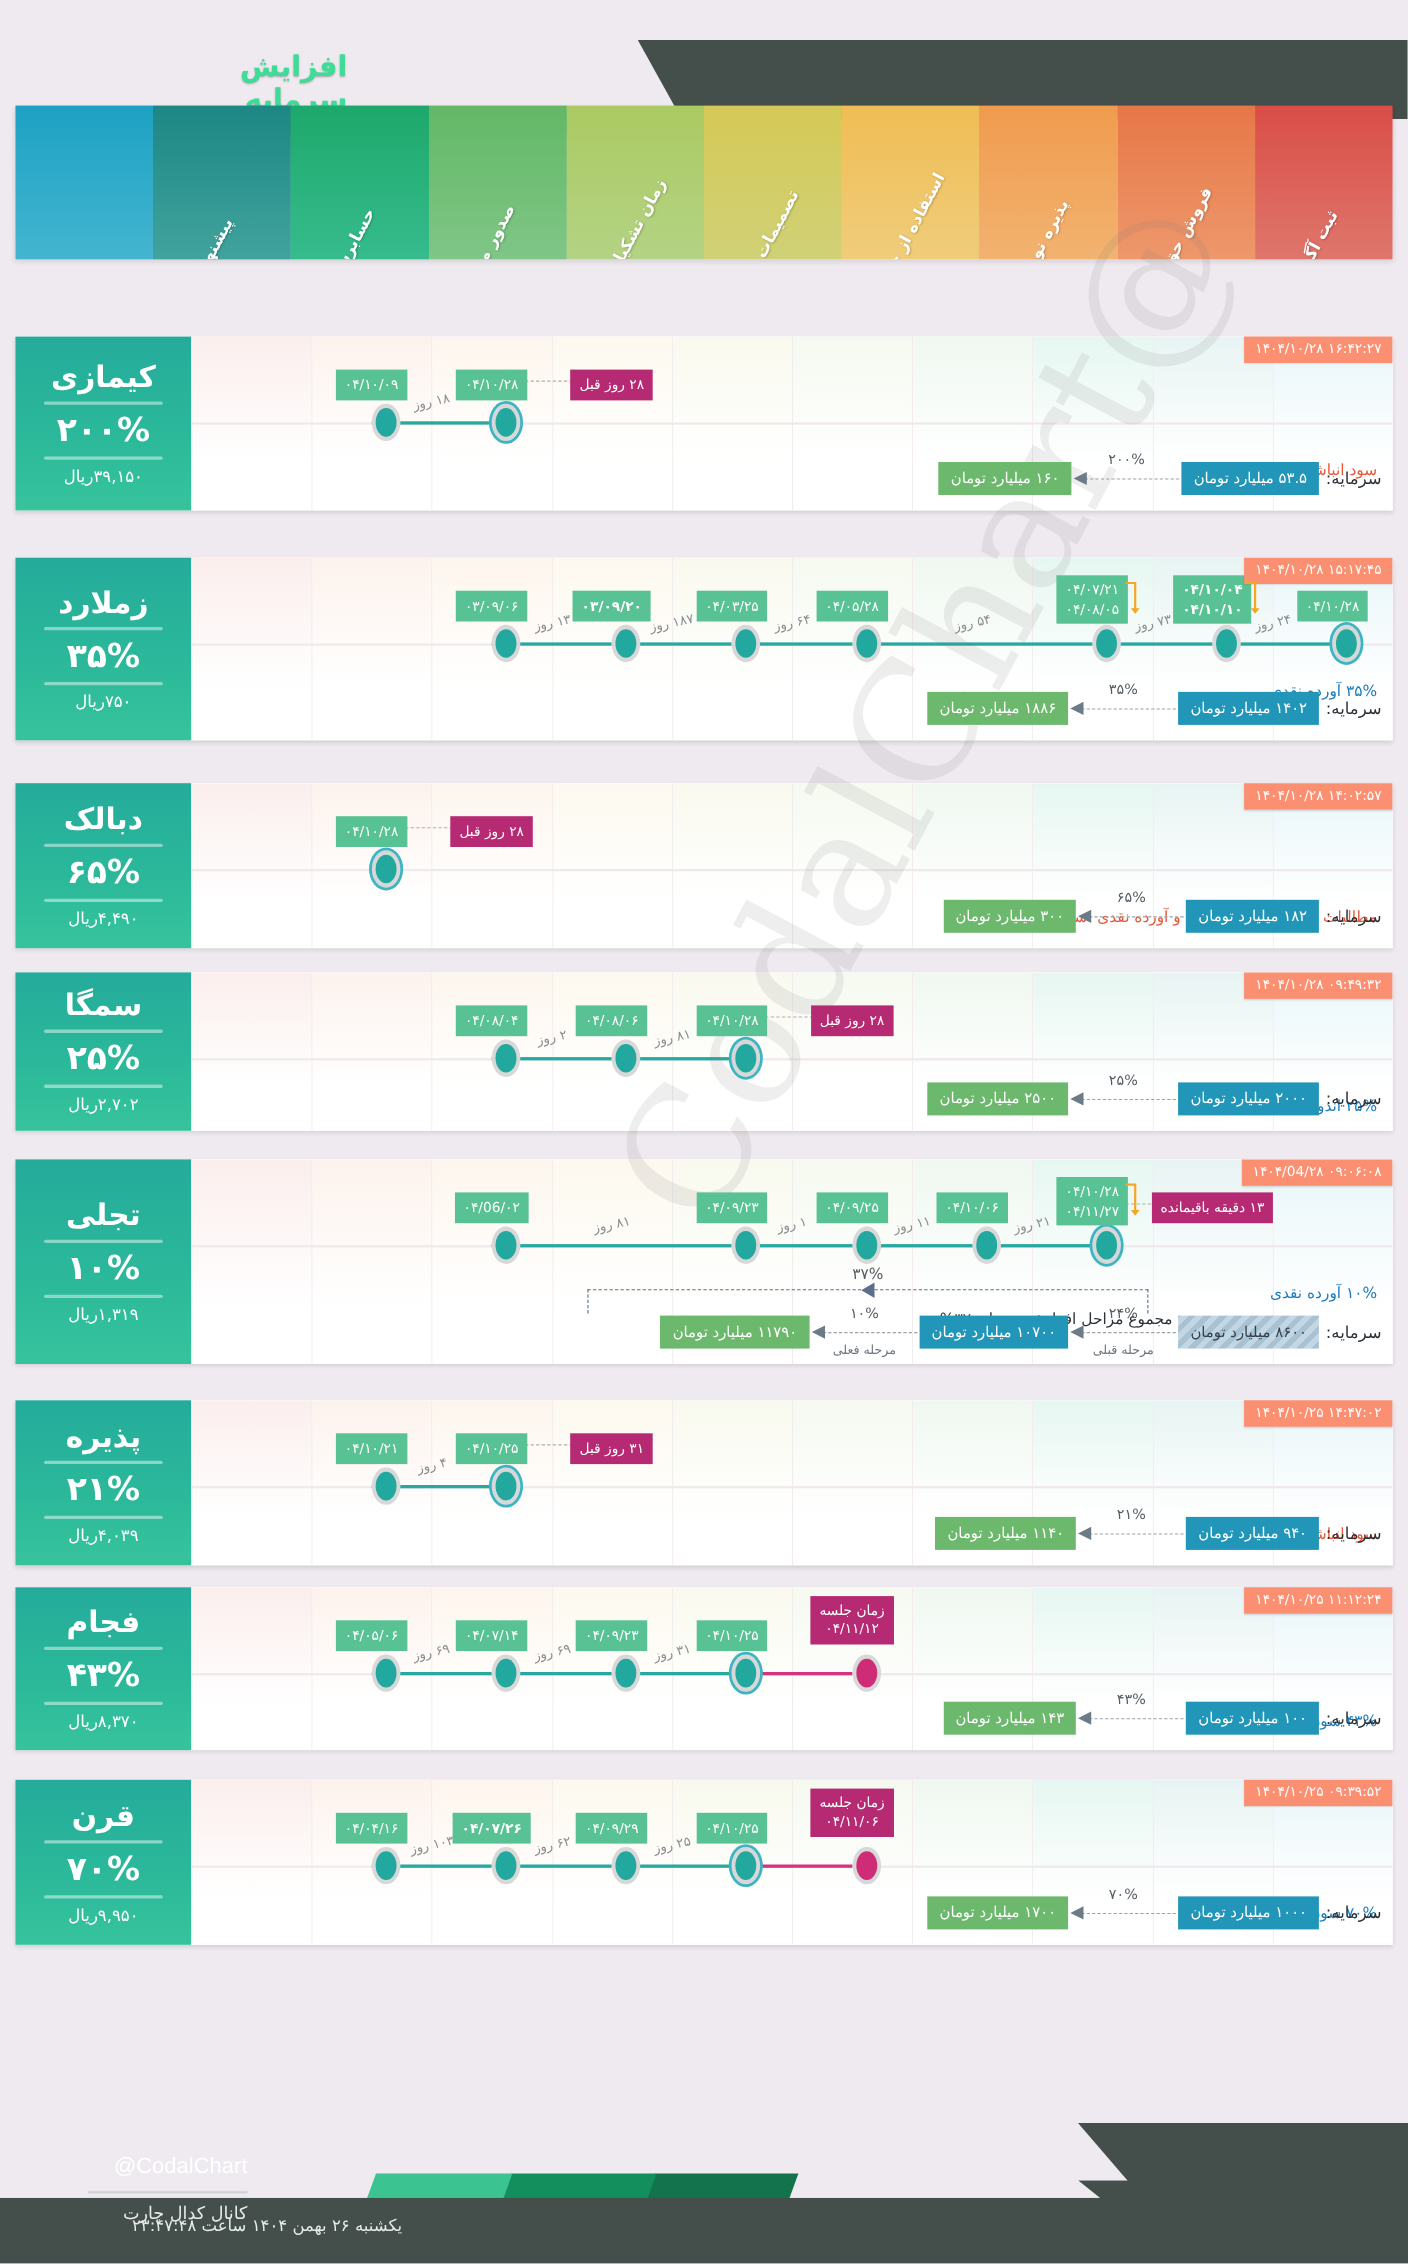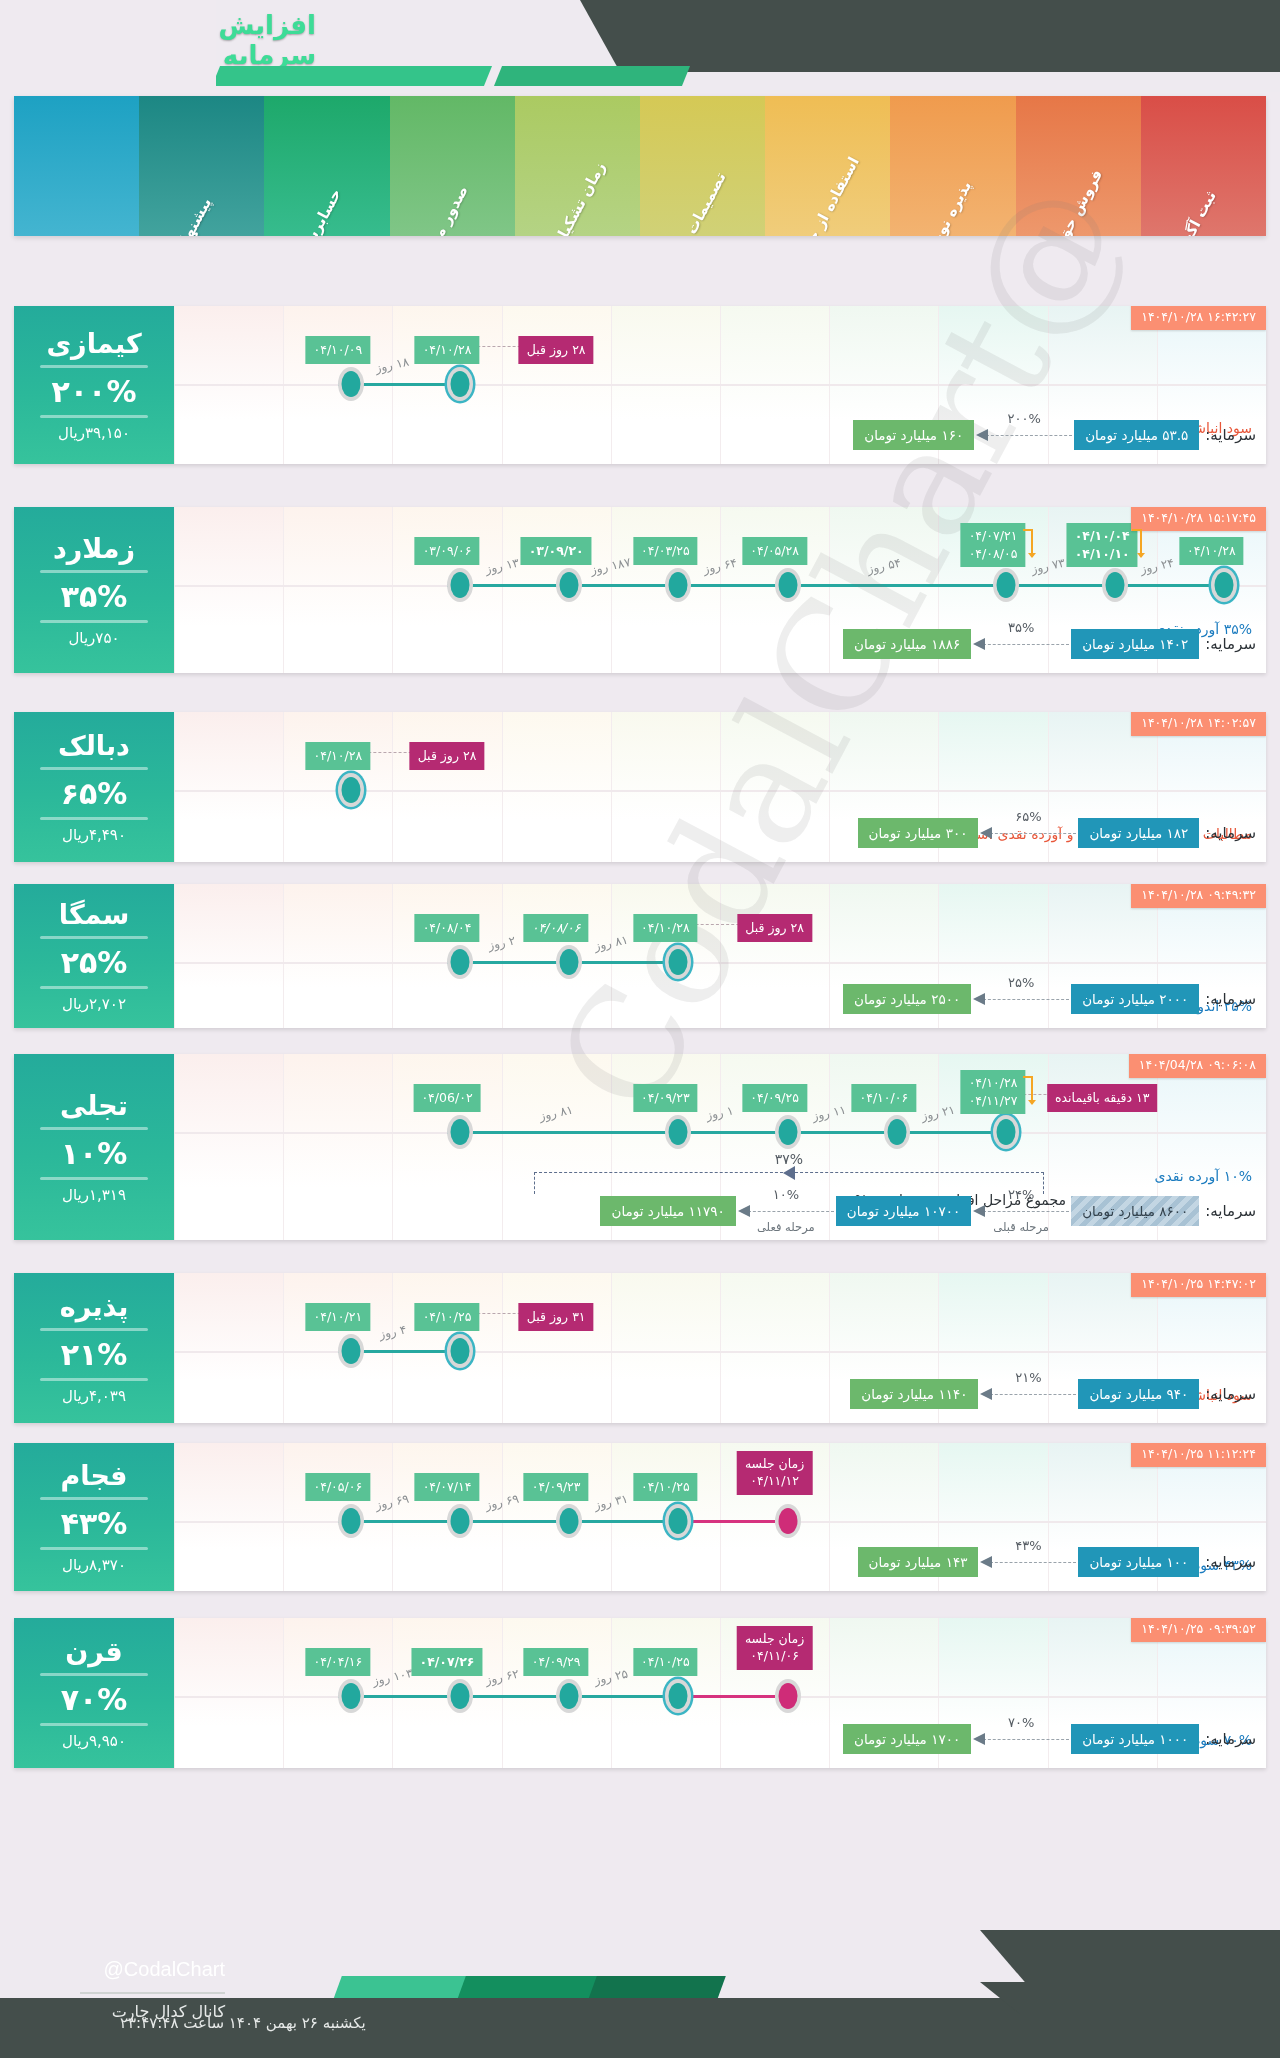--- a/index.html
+++ b/index.html
@@ -4,21 +4,21 @@
 <style>
   * { box-sizing: border-box; margin: 0; padding: 0; }
   body {
     width: 1280px; height: 2058px;
     background: #efeaf0;
     font-family: "DejaVu Sans", "Liberation Sans", sans-serif;
     overflow: hidden; position: relative;
   }
 
   
-  .header { position: relative; width: 1064px; height: 92px; background: #eeeaf0; overflow: hidden; }
+  .header { position: relative; width: 1064px; height: 92px; background: #eeeaf0; overflow: hidden; margin-top: 36px; }
   .header-dark {
     position: absolute; top: 0; right: 0; width: 700px; height: 72px;
     background: #444e4b;
     clip-path: polygon(0 0, 100% 0, 100% 100%, 40px 100%);
   }
   .header-title {
     position: absolute; top: 10px; right: 964px; color: #3ddc97;
     font-size: 26px; font-weight: bold; direction: rtl;
     text-shadow: 0 1px 2px rgba(0,0,0,.3);
   }
@@ -435,21 +435,21 @@
         <div class="track" style="top: 78px;"></div>
         <div class="seg" style="top: 77px; left: 382.2px; width: 109.2px;"></div>
         <div class="seg" style="top: 77px; left: 273px; width: 109.2px;"></div>
         <div class="node on cur" style="left: 478.4px; top: 78px;">
           <i></i>
         </div>
         <div class="datebox" style="right: 600.6px; top: 30px;">۰۴/۱۰/۲۸</div>
         <div class="node on" style="left: 369.2px; top: 78px;">
           <i></i>
         </div>
-        <div class="datebox" style="right: 709.8px; top: 30px; font-style: italic;">۰۴/۰۸/۰۶</div>
+        <div class="datebox" style="right: 709.8px; top: 30px;">۰۴/۰۸/۰۶</div>
         <div class="node on" style="left: 260px; top: 78px;">
           <i></i>
         </div>
         <div class="datebox" style="right: 819px; top: 30px;">۰۴/۰۸/۰۴</div>
         <div class="gap" style="right: 655.2px; top: 52px;">۸۱ روز</div>
         <div class="gap" style="right: 764.4px; top: 52px;">۲ روز</div>
         <div class="datebox magenta" style="right: 491.4px; top: 30px;">۲۸ روز قبل</div>
         <div class="dash-link" style="top: 40px; left: 491.4px; width: 109.2px;"></div>
         <div class="reason blue" style="right: 14px; top: 114px;">۲۵% اندوخته</div>
         <div class="cap-row" style="right: 10px; bottom: 14px;">

